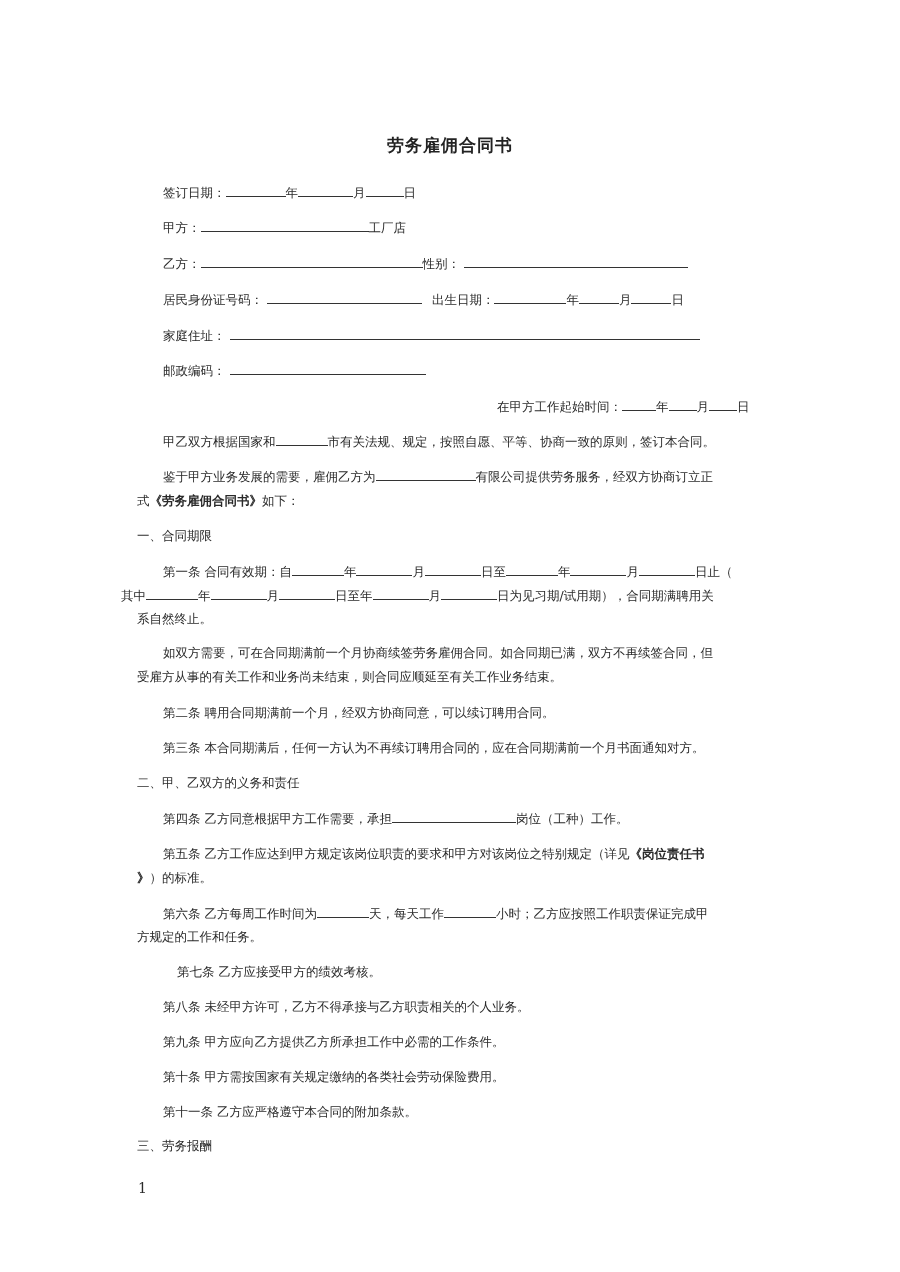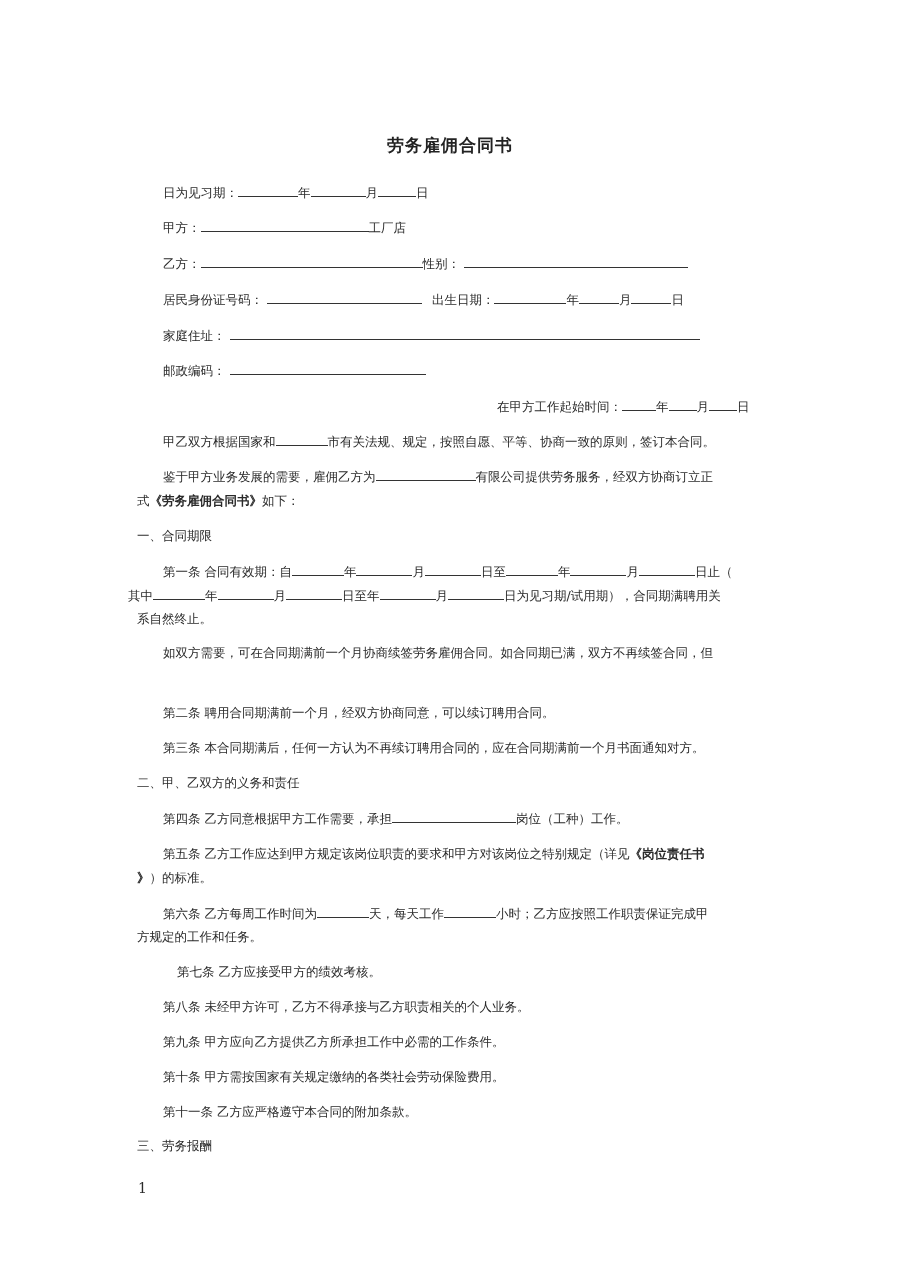--- a/index.html
+++ b/index.html
@@ -14,21 +14,21 @@
   .pnum { position: absolute; left: 138px; top: 1180px; font-family: "DejaVu Serif", serif; font-size: 14px; }
 </style>
 </head>
 <body>
 
 <div class="page">
 
   <div class="title">劳务雇佣合同书</div>
 
   <div class="line" style="left:163px; top:184px;">
-    <span>日为见习期：</span><span class="blank" style="width:60px"></span><span>年</span><span class="blank" style="width:55px"></span><span>月</span><span class="blank" style="width:38px"></span><span>日</span>
+    <span>签订日期：</span><span class="blank" style="width:60px"></span><span>年</span><span class="blank" style="width:55px"></span><span>月</span><span class="blank" style="width:38px"></span><span>日</span>
   </div>
 
   <div class="line" style="left:163px; top:219px;">
     <span>甲方：</span><span class="blank" style="width:168px"></span><span>工厂店</span>
   </div>
 
   <div class="line" style="left:163px; top:255px;">
     <span>乙方：</span><span class="blank" style="width:222px"></span><span>性别：</span><span class="blank" style="width:224px; margin-left:4px"></span>
   </div>
 
@@ -58,26 +58,27 @@
   </div>
   <div class="line" style="left:137px; top:493px;">
     <span>式</span><span class="b">《劳务雇佣合同书》</span><span>如下：</span>
   </div>
 
   <div class="line" style="left:137px; top:528px;">一、合同期限</div>
 
   <div class="line" style="left:163px; top:563px;">
     <span>第一条 合同有效期：自</span><span class="blank" style="width:52px"></span><span>年</span><span class="blank" style="width:56px"></span><span>月</span><span class="blank" style="width:56px"></span><span>日至</span><span class="blank" style="width:52px"></span><span>年</span><span class="blank" style="width:56px"></span><span>月</span><span class="blank" style="width:56px"></span><span>日止（</span>
   </div>
-  <div class="line" style="left:128px; top:587px;">
+  <div class="line" style="left:121px; top:587px;">
     <span>其中</span><span class="blank" style="width:52px"></span><span>年</span><span class="blank" style="width:56px"></span><span>月</span><span class="blank" style="width:56px"></span><span>日至年</span><span class="blank" style="width:56px"></span><span>月</span><span class="blank" style="width:56px"></span><span>日为见习期/试用期），合同期满聘用关</span>
   </div>
   <div class="line" style="left:137px; top:611px;">系自然终止。</div>
 
   <div class="line" style="left:163px; top:645px;">如双方需要，可在合同期满前一个月协商续签劳务雇佣合同。如合同期已满，双方不再续签合同，但</div>
+  <div class="line" style="left:137px; top:669px;">受雇方从事的有关工作和业务尚未结束，则合同应顺延至有关工作业务结束。</div>
 
   <div class="line" style="left:163px; top:705px;">第二条 聘用合同期满前一个月，经双方协商同意，可以续订聘用合同。</div>
   <div class="line" style="left:163px; top:740px;">第三条 本合同期满后，任何一方认为不再续订聘用合同的，应在合同期满前一个月书面通知对方。</div>
 
   <div class="line" style="left:137px; top:775px;">二、甲、乙双方的义务和责任</div>
 
   <div class="line" style="left:163px; top:810px;">
     <span>第四条 乙方同意根据甲方工作需要，承担</span><span class="blank" style="width:124px"></span><span>岗位（工种）工作。</span>
   </div>
 

